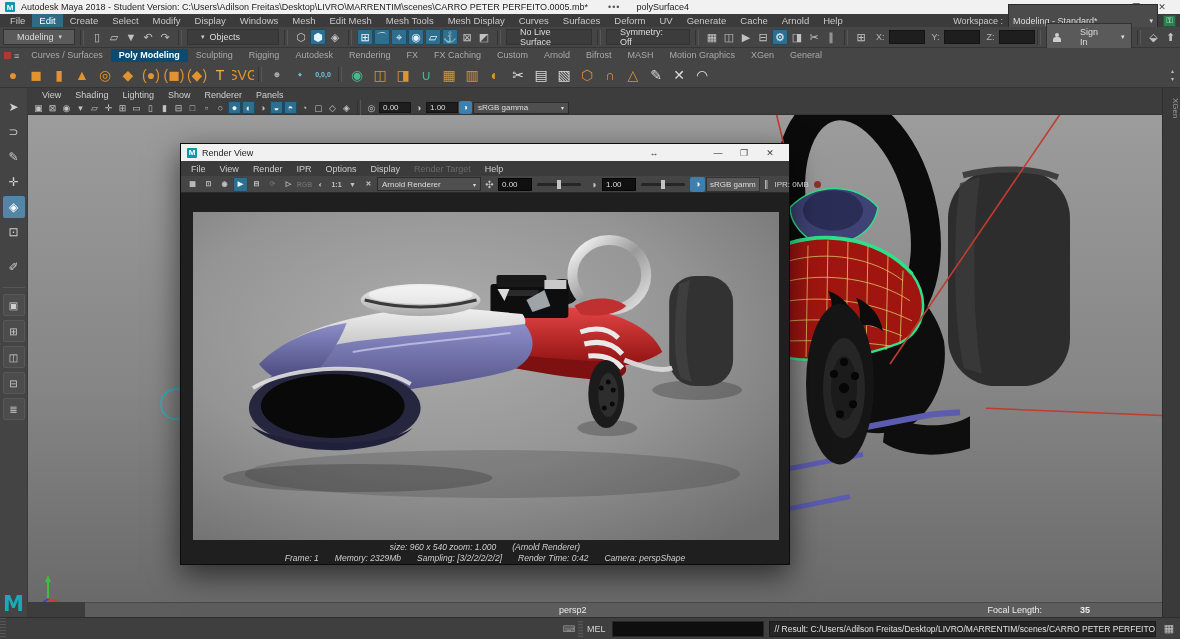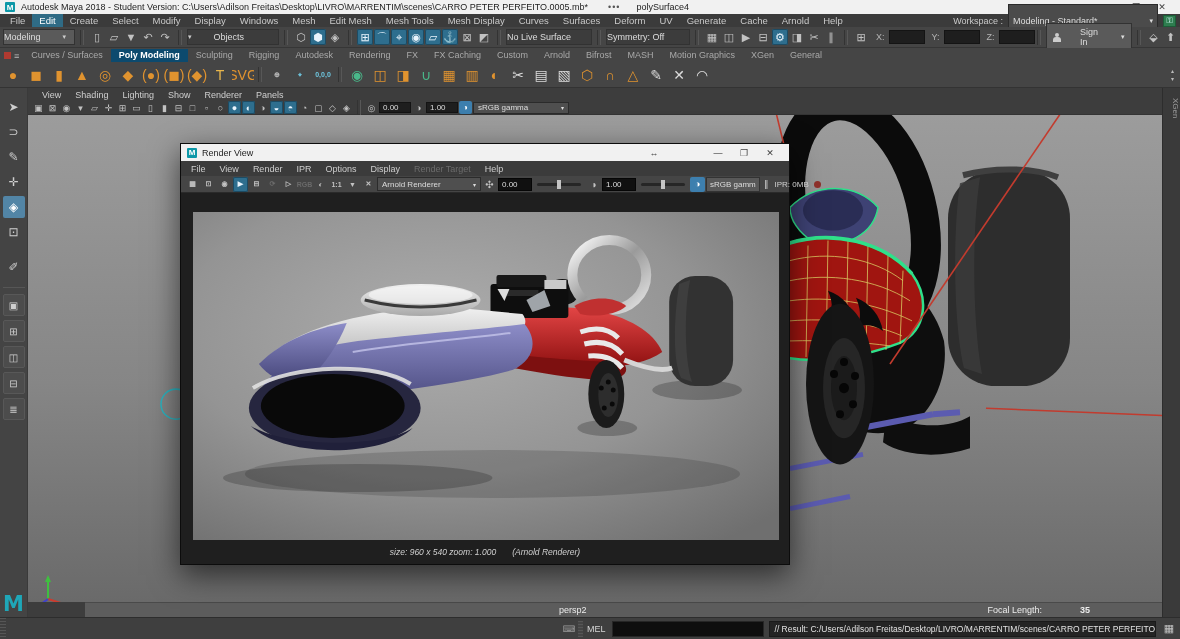--- a/index.html
+++ b/index.html
@@ -30,21 +30,21 @@
   .ws-dd .arr { margin-left:auto; font-size:7px; }
   .ws-lock { width:13px; height:12px; background:#2e7d4f; border:1px solid #1d5c38; color:#dff;
              font-size:8px; display:flex; align-items:center; justify-content:center; }
 
   
   .statusline { position:absolute; left:0; top:27px; right:0; height:21px; background:#454545;
                 border-bottom:1px solid #363636; display:flex; align-items:center; gap:2px;
                 font-size:9px; padding:0 3px; }
   .sep { width:4px; height:15px; border-left:1px solid #333; border-right:1px solid #575757; margin:0 3px; flex:0 0 auto; }
   .dd { background:#5a5a5a; border:1px solid #323232; height:16px; display:flex; align-items:center;
-        gap:22px; padding:0 0; color:#ddd; flex:0 0 auto; }
+        gap:5px; padding:0 13px; color:#ddd; flex:0 0 auto; }
   .dd .arr { font-size:7px; color:#ccc; }
   .icgroup { display:flex; align-items:center; gap:1px; flex:0 0 auto; }
   .ic { width:16px; height:16px; display:flex; align-items:center; justify-content:center;
         font-size:11px; color:#c2c2c2; border-radius:2px; flex:0 0 auto; overflow:hidden; }
   .ic.active { background:#2e6e8e; color:#e8f4fd; box-shadow:inset 0 0 0 1px #1d4b63; }
   .ic.disabled { color:#6a6a6a; }
   .txtfield { background:#1e1e1e; border:1px solid #141414; height:14px; width:36px; flex:0 0 auto; }
   .coordlbl { color:#b5b5b5; margin:0 2px 0 5px; }
   .signin { display:flex; align-items:center; gap:23px; background:#5a5a5a; border:1px solid #323232;
             height:28px; padding:0 6px; color:#ddd; flex:0 0 auto; }
@@ -637,20 +637,27 @@
             <circle cx="412" cy="196" r="2.5"></circle>
               <circle cx="409" cy="176" r="2.5"></circle>
           </g>
         </svg>
       </div>
       <div class="rv-status">
         <div class="row">
           <span>size: 960 x 540 zoom: 1.000</span>
           <span>(Arnold Renderer)</span>
         </div>
+        <div class="row">
+          <span>Frame: 1</span>
+          <span>Memory: 2329Mb</span>
+          <span>Sampling: [3/2/2/2/2/2]</span>
+          <span>Render Time: 0:42</span>
+          <span>Camera: perspShape</span>
+        </div>
       </div>
     </div>
   </div>
 
   <div class="cmdline">
     <span class="cmd-grip"></span>
     <span class="cmd-spacer"></span>
     <span class="cmd-lang-ic">⌨</span>
     <span class="cmd-grip2"></span>
     <span class="cmd-label">MEL</span>

